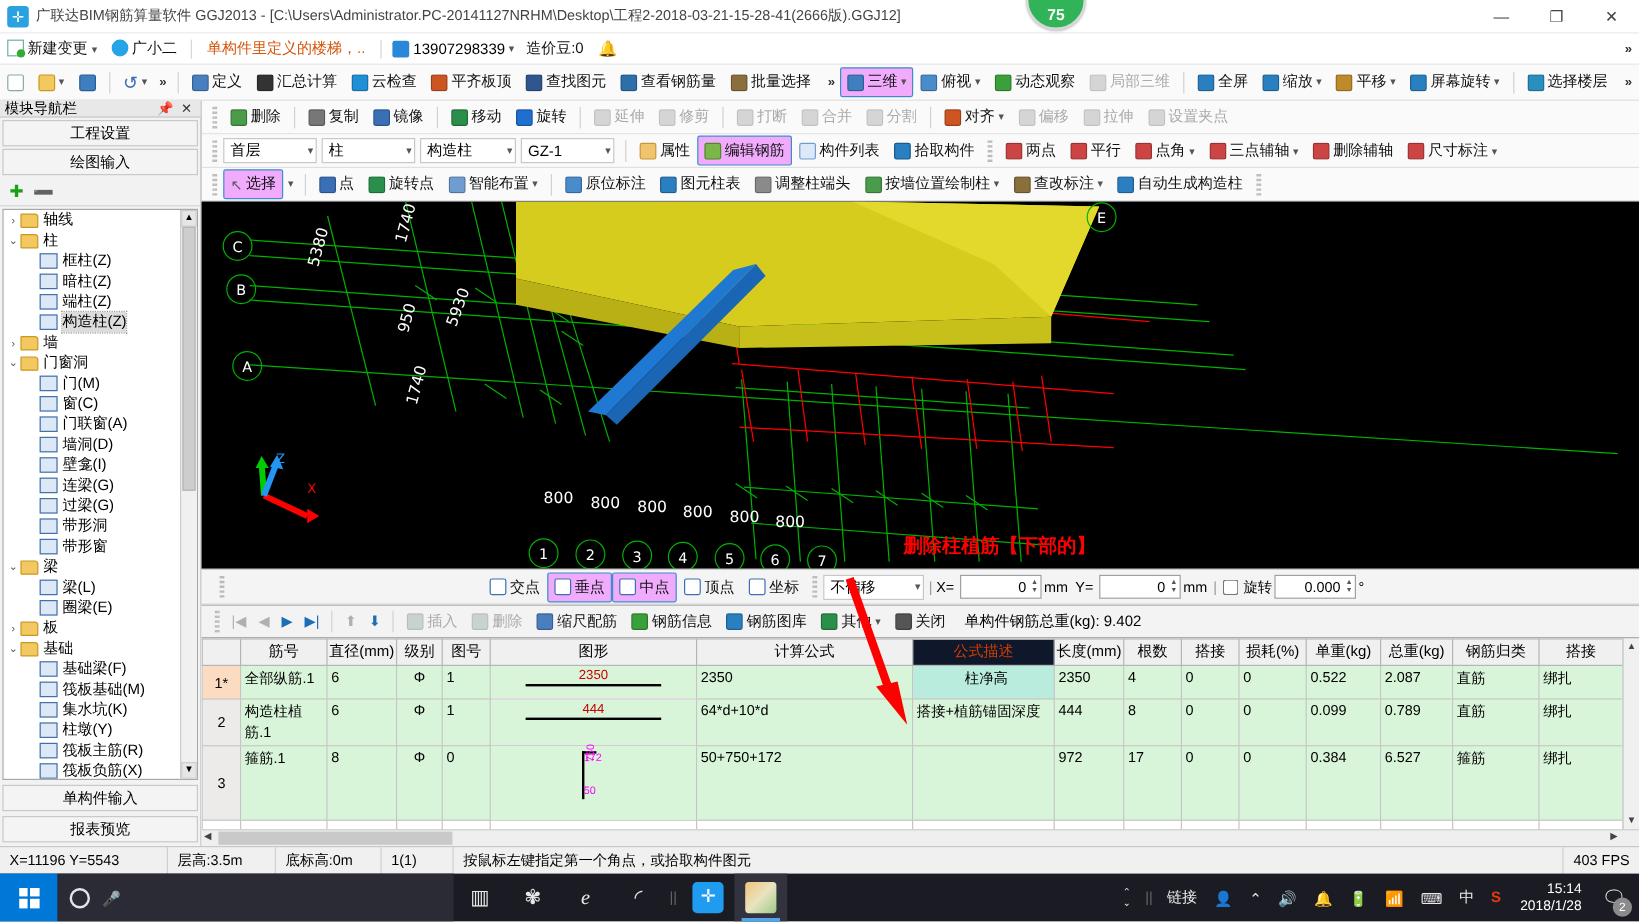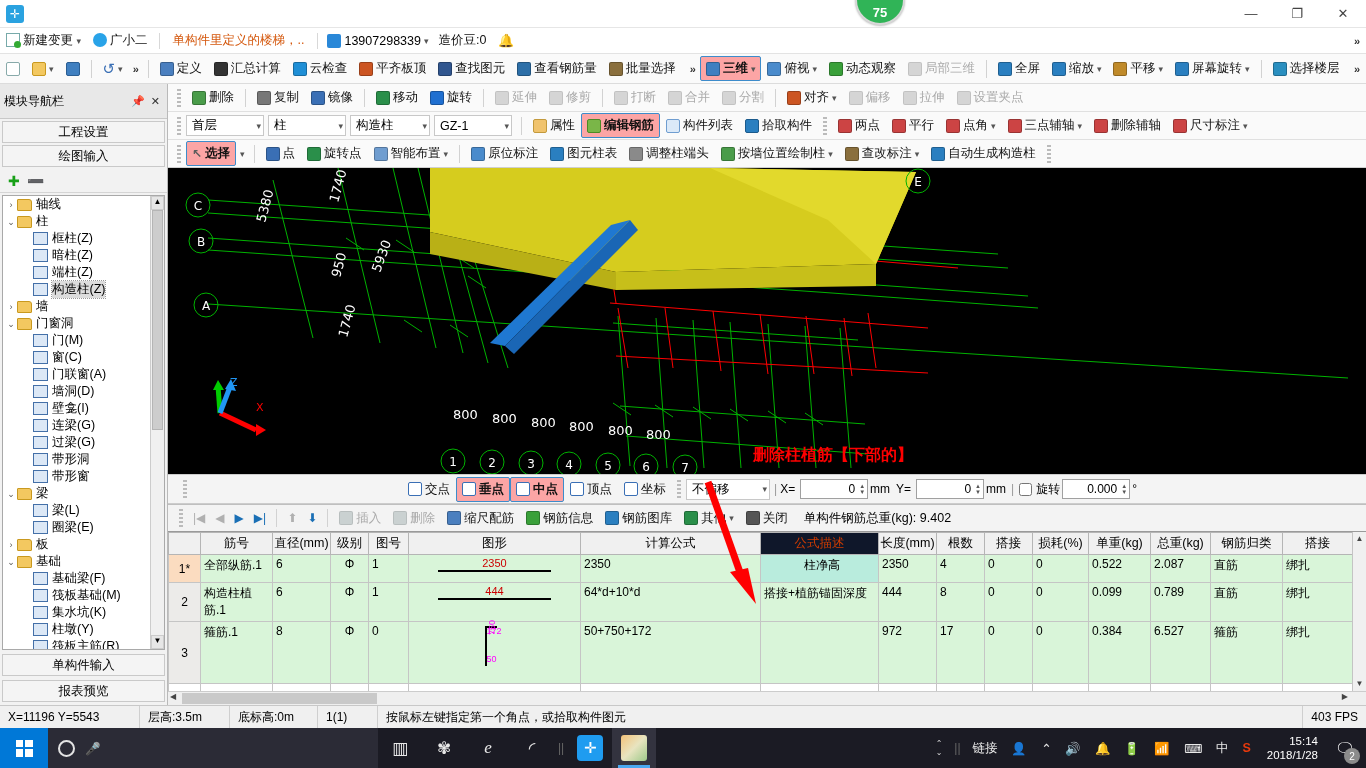--- a/index.html
+++ b/index.html
@@ -74,33 +74,33 @@
     position: absolute; left: 0; top: 54px; width: 1366px; height: 30px;
     background: #fafafa; border-bottom: 1px solid #dcdcdc;
     display: flex; align-items: center; white-space: nowrap;
   }
   .tbtn {
     display: inline-flex; align-items: center; gap: 3px;
     padding: 3px 5px; font-size: 12.5px; color: #111; border: 1px solid transparent;
     border-radius: 2px;
   }
   .tbtn.disabled { color: #aaa; }
-  .tbtn.active { background: #fca5a5; border-color: #3d8ccb; font-weight: bold; }
+  .tbtn.active { background: #f0abfc; border-color: #3d8ccb; }
   .sq { display:inline-block; width:14px; height:14px; border-radius:2px; flex:0 0 auto;}
   .sep { width:1px; height:18px; background:#d2d2d2; margin:0 5px; flex:0 0 auto;}
   .chevdbl { font-size: 11px; color: #333; padding: 0 4px; font-weight:bold;}
 
   
   .leftpanel {
     position: absolute; left: 0; top: 84px; width: 168px; height: 621px;
     background: #f2f2f2; border-right: 1px solid #b9b9b9;
     display: flex; flex-direction: column;
   }
   .lp-header {
-    height: 35px; background: #e8e8e8; border-bottom: 1px solid #c8c8c8;
+    height: 14px; background: #e8e8e8; border-bottom: 1px solid #c8c8c8;
     display: flex; align-items: center; padding: 0 4px; font-size: 12px;
   }
   .lp-header .t { flex: 1; }
   .lp-header .pin, .lp-header .x { padding: 0 3px; font-size: 11px; color:#333;}
   .lp-btn {
     height: 22px; background: #f4f4f4; border: 1px solid #c9c9c9; margin: 2px 2px 0 2px;
     display:flex;align-items:center;justify-content:center;font-size:12.5px;
   }
   .lp-tools {
     height: 24px; display:flex; align-items:center; gap:8px; padding-left:8px;
@@ -255,20 +255,21 @@
   }
   .updown { display:flex;flex-direction:column; font-size:8px; line-height:9px; padding:0 6px; color:#ddd;}
 </style>
 </head>
 <body>
 
 <div class="app">
 
   <div class="titlebar">
     <div class="app-icon">✛</div>
+    <div class="title-text">广联达BIM钢筋算量软件 GGJ2013 - [C:\Users\Administrator.PC-20141127NRHM\Desktop\工程2-2018-03-21-15-28-41(2666版).GGJ12]</div>
     <div class="win-btns">
       <div class="win-btn">—</div>
       <div class="win-btn">❐</div>
       <div class="win-btn close">✕</div>
     </div>
   </div>
   <div class="score-badge">75</div>
 
   <div class="menubar">
     <div class="menu-item">

